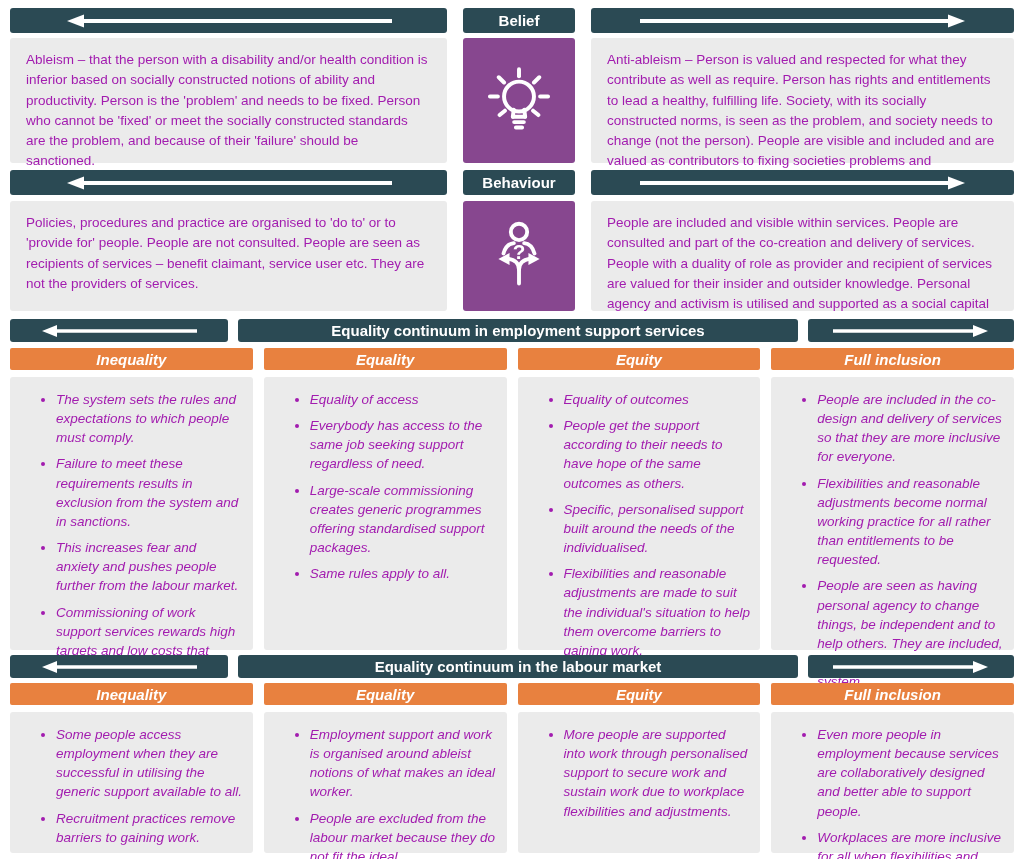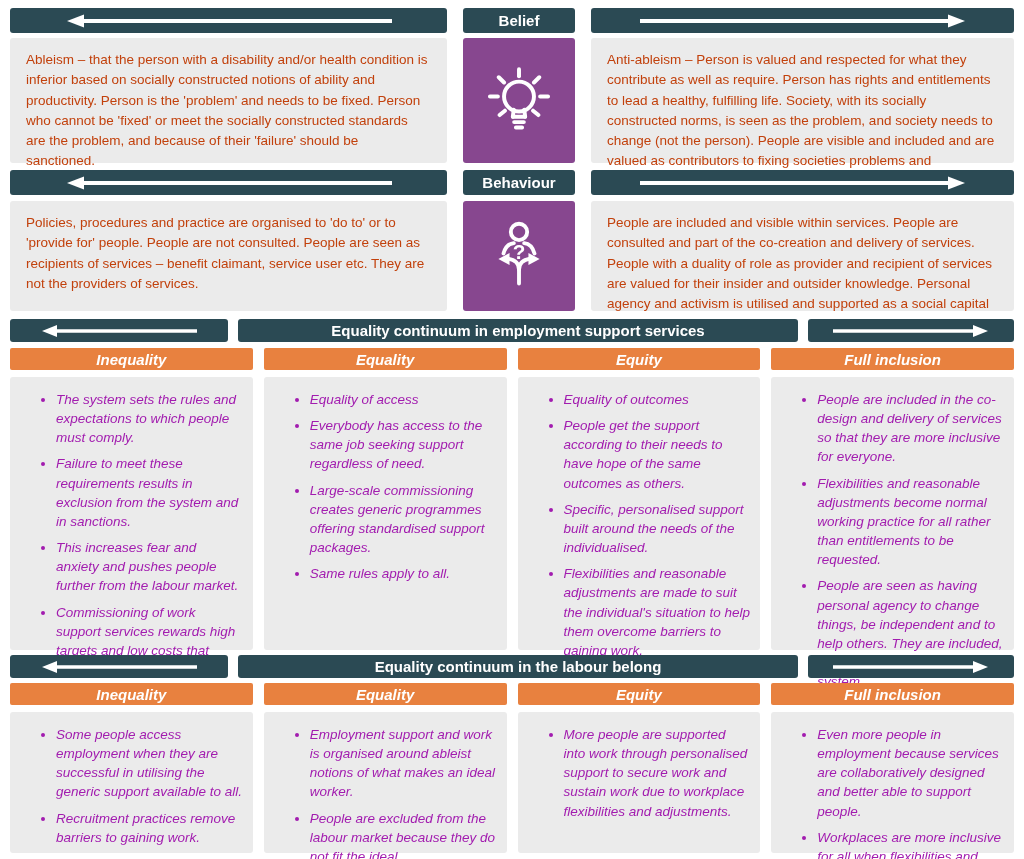--- a/index.html
+++ b/index.html
@@ -3,21 +3,21 @@
 <meta charset="utf-8">
 <style>
   html,body{margin:0;padding:0;background:#fff;}
   body{width:1024px;height:859px;box-sizing:border-box;padding:8px 10px 5px 10px;
        font-family:"Liberation Sans","DejaVu Sans",sans-serif;}
   .bar{background:var(--teal);color:#fff;font-weight:bold;font-size:15px;
        display:flex;align-items:center;justify-content:center;border-radius:3px;height:25px;}
   .grid-top{display:grid;grid-template-columns:437px 112px 1fr;column-gap:16px;}
   .grid-cont-head{display:grid;grid-template-columns:218px 1fr 206px;column-gap:10px;}
   .grid-4{display:grid;grid-template-columns:repeat(4,1fr);column-gap:11px;font-style:italic;}
-  .graybox{background:#EBEBEB;border-radius:3px;color:#c2410c;font-size:13.5px;
+  .graybox{background:#EBEBEB;border-radius:3px;color:#a21caf;font-size:13.5px;
            line-height:1.5;padding:12px 16px;box-sizing:border-box;}
   .iconbox{background:var(--purple);border-radius:3px;display:flex;align-items:center;justify-content:center;}
   .orange-head{background:var(--orange);color:#fff;font-weight:bold;font-size:15px;
                display:flex;align-items:center;justify-content:center;height:22px;border-radius:2px;}
   .bulletbox{background:#EBEBEB;border-radius:3px;color:#a21caf;font-size:13.5px;
              line-height:1.42;padding:13px 10px 12px 20px;box-sizing:border-box;}
   .bulletbox ul{margin:0;padding-left:26px;}
   .bulletbox li{margin-bottom:7px;}
   .mb5{margin-bottom:5px;} .mb6{margin-bottom:6px;} .mb7{margin-bottom:7px;} .mb8{margin-bottom:8px;}
   .h125{height:125px;} .h110{height:110px;} .h273{height:273px;} .h141{height:141px;}
@@ -169,21 +169,21 @@
   <div>
     <div class="grid-cont-head mb5">
       <div class="bar cont-title">
         <span>
           <svg width="160" height="14" viewBox="0 0 160 14">
               <path d="M158 7 H16" stroke="#fff" stroke-width="3.5"></path>
               <path d="M18 1 L3 7 L18 13 Z" fill="#fff"></path>
             </svg>
         </span>
       </div>
-      <div class="bar cont-title">Equality continuum in the labour belong</div>
+      <div class="bar cont-title">Equality continuum in the labour market</div>
       <div class="bar cont-title">
         <span>
           <svg width="160" height="14" viewBox="0 0 160 14">
               <path d="M2 7 H144" stroke="#fff" stroke-width="3.5"></path>
               <path d="M142 1 L157 7 L142 13 Z" fill="#fff"></path>
             </svg>
         </span>
       </div>
     </div>
     <div class="grid-4 mb7">

